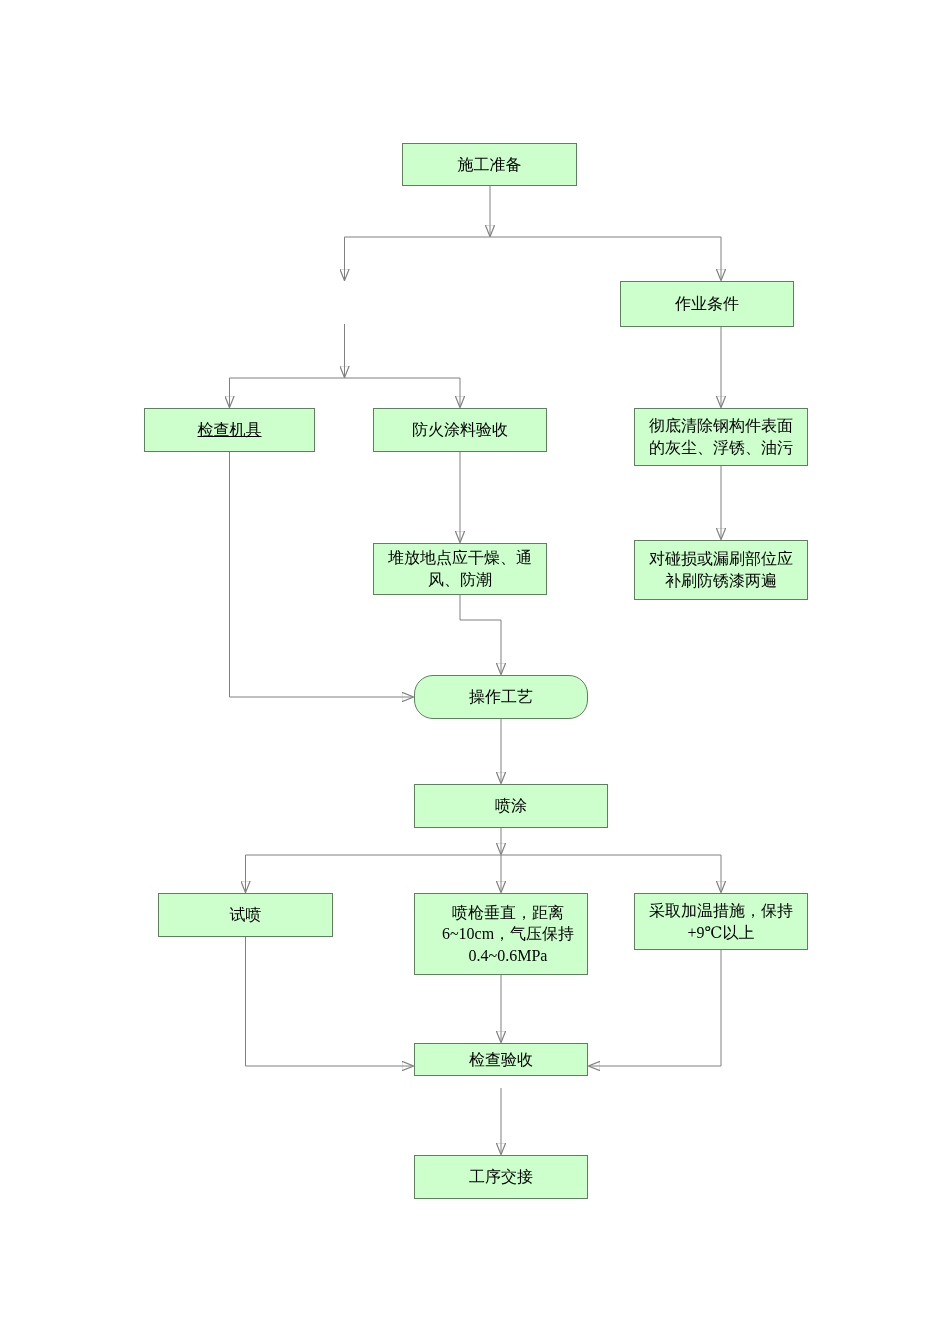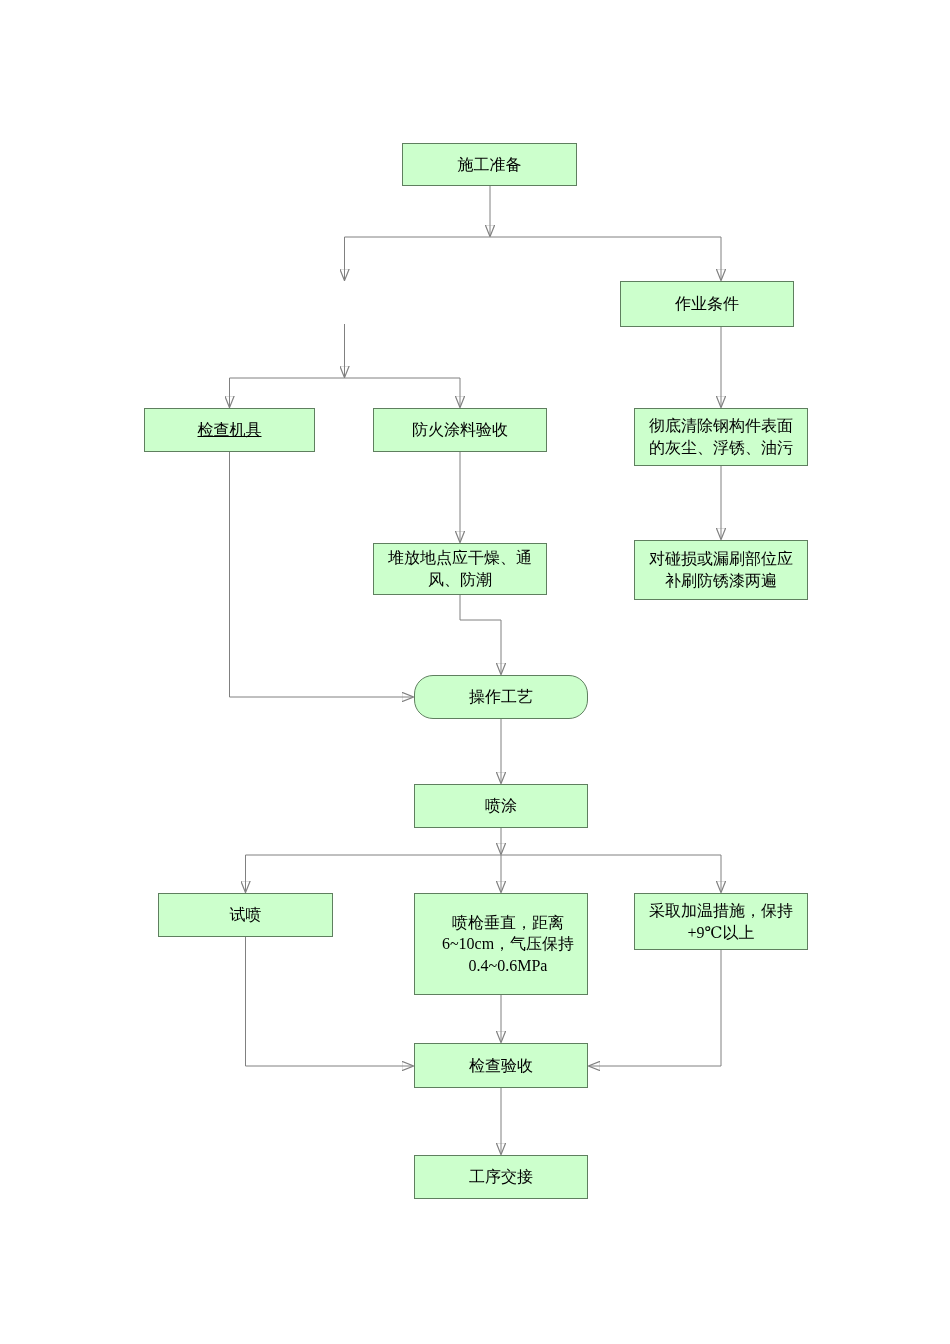--- a/index.html
+++ b/index.html
@@ -24,25 +24,25 @@
   }
   #n1{left:402px;top:143px;width:175px;height:43px;}
   #n2{left:257px;top:281px;width:175px;height:43px;}
   #n3{left:604px;top:281px;width:174px;height:46px;margin-left:16px;}
   #n4{left:144px;top:408px;width:171px;height:44px;text-decoration:underline;}
   #n5{left:373px;top:408px;width:174px;height:44px;}
   #n6{left:634px;top:408px;width:174px;height:58px;}
   #n7{left:373px;top:543px;width:174px;height:52px;}
   #n8{left:634px;top:540px;width:174px;height:60px;}
   #n9{left:414px;top:675px;width:174px;height:44px;border-radius:19px;}
-  #n10{left:414px;top:784px;width:174px;height:44px;}
+  #n10{left:414px;top:784px;width:194px;height:44px;}
   #n11{left:158px;top:893px;width:175px;height:44px;}
-  #n12{left:414px;top:893px;width:174px;height:102px;padding-left:22px;}
+  #n12{left:414px;top:893px;width:174px;height:82px;padding-left:22px;}
   #n13{left:634px;top:893px;width:174px;height:57px;}
-  #n14{left:414px;top:1043px;width:174px;height:45px;}
+  #n14{left:414px;top:1043px;width:174px;height:33px;}
   #n15{left:414px;top:1155px;width:174px;height:44px;}
 </style>
 </head>
 <body>
 
 <div class="page">
 
   <svg class="edges" viewBox="0 0 950 1344" xmlns="http://www.w3.org/2000/svg">
     <defs>
       <marker id="arrow" viewBox="0 0 10 8" markerWidth="12" markerHeight="10" refX="9.5" refY="4" orient="auto" markerUnits="userSpaceOnUse">

